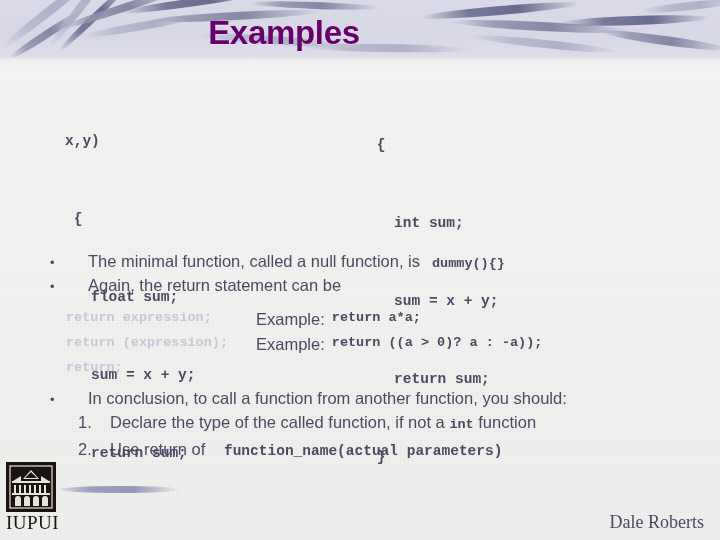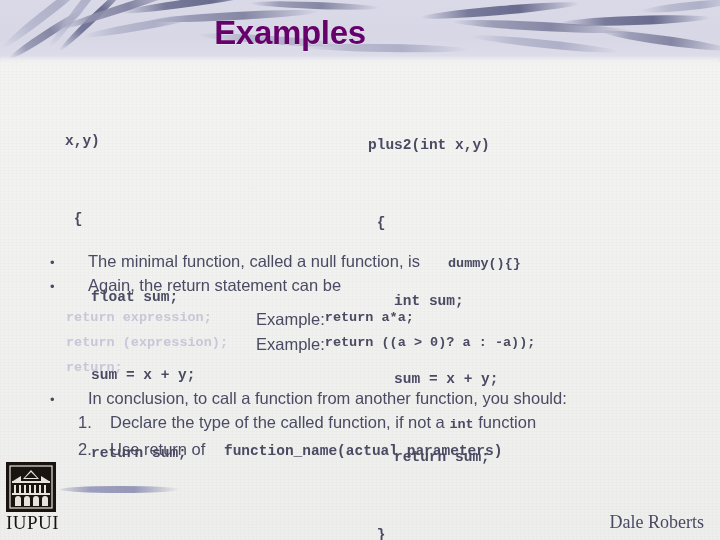--- a/index.html
+++ b/index.html
@@ -58,21 +58,20 @@
     position: absolute;
     left: 0; top: 14px;
     width: 568px;
     text-align: center;
     font-size: 33px;
     font-weight: bold;
     color: #66006b;
     letter-spacing: -0.3px;
     z-index: 6;
     text-shadow: 0 1px 0 rgba(255,255,255,0.35);
-    padding-left: 6px;
   }
 
   
   .code-col {
     position: absolute;
     font-family: "Liberation Mono", "DejaVu Sans Mono", monospace;
     font-weight: bold;
     font-size: 14.5px;
     line-height: 26px;
     color: #4a4a63;
@@ -115,20 +114,21 @@
 
   .ret-row {
     position: absolute;
     display: flex;
     align-items: flex-start;
   }
   .ret-key { width: 190px; flex: 0 0 190px; }
   .ret-label {
     font-size: 16.5px;
     color: #4a4a63;
+    margin-right: 7px;
     white-space: pre;
   }
 
   .num-row {
     position: absolute;
     display: flex;
     align-items: baseline;
     color: #4a4a63;
     font-size: 16.5px;
   }
@@ -209,32 +209,31 @@
   <div class="code-col code-left">
     <div class="code-line">x,y)</div>
     <div class="code-line"> {</div>
     <div class="code-line">   float sum;</div>
     <div class="code-line">   sum = x + y;</div>
     <div class="code-line">   return sum;</div>
     
   </div>
 
   <div class="code-col code-right">
-    <div class="code-line">plus2(int x,y)</div>
     <div class="code-line"> {</div>
     <div class="code-line">   int sum;</div>
     <div class="code-line">   sum = x + y;</div>
     <div class="code-line">   return sum;</div>
     <div class="code-line"> }</div>
   </div>
 
   <div class="bullet-row" style="left:50px; top:252px;">
     <span class="bullet-dot">•</span>
     <span class="bullet-text">The minimal function, called a null function, is</span>
-    <span class="mono" style="margin-left:28px;">dummy(){}</span>
+    <span class="mono" style="margin-left:12px;">dummy(){}</span>
   </div>
 
   <div class="bullet-row" style="left:50px; top:276px;">
     <span class="bullet-dot">•</span>
     <span class="bullet-text">Again, the return statement can be</span>
   </div>
 
   <div class="ret-row" style="left:66px; top:310px;">
     <span class="ret-key mono-faint">return expression;</span>
     <span class="ret-label">Example:</span>

